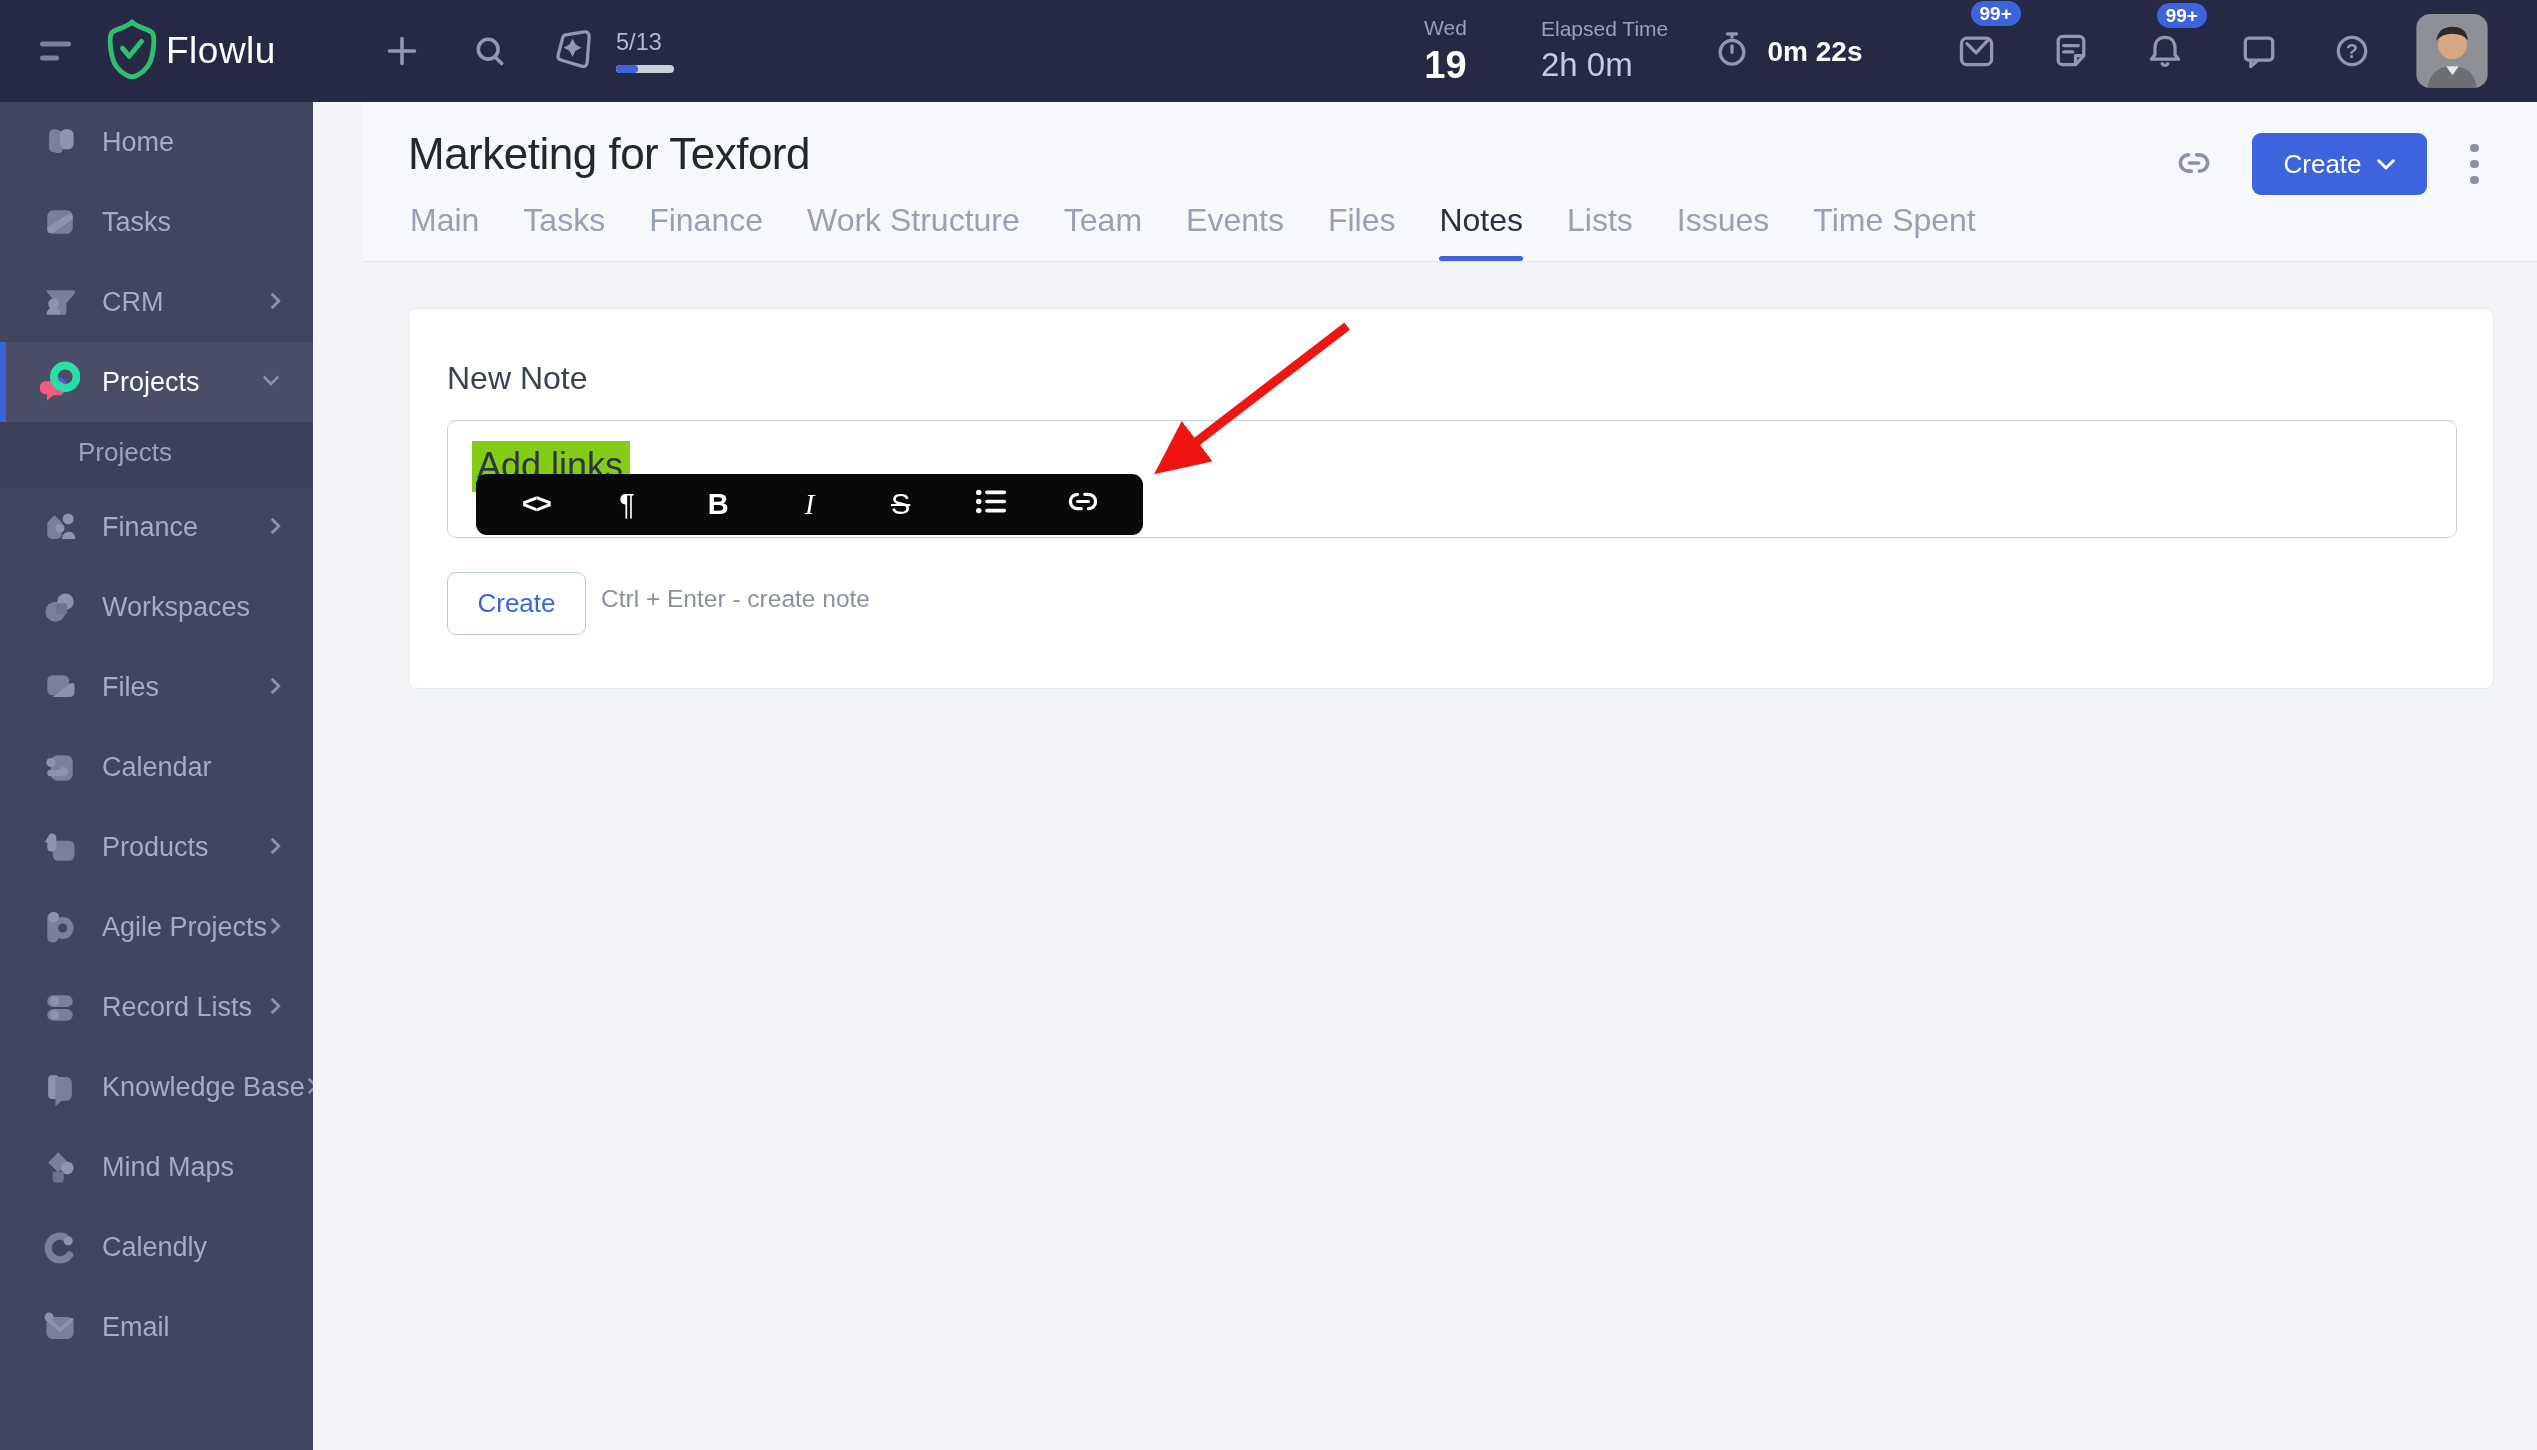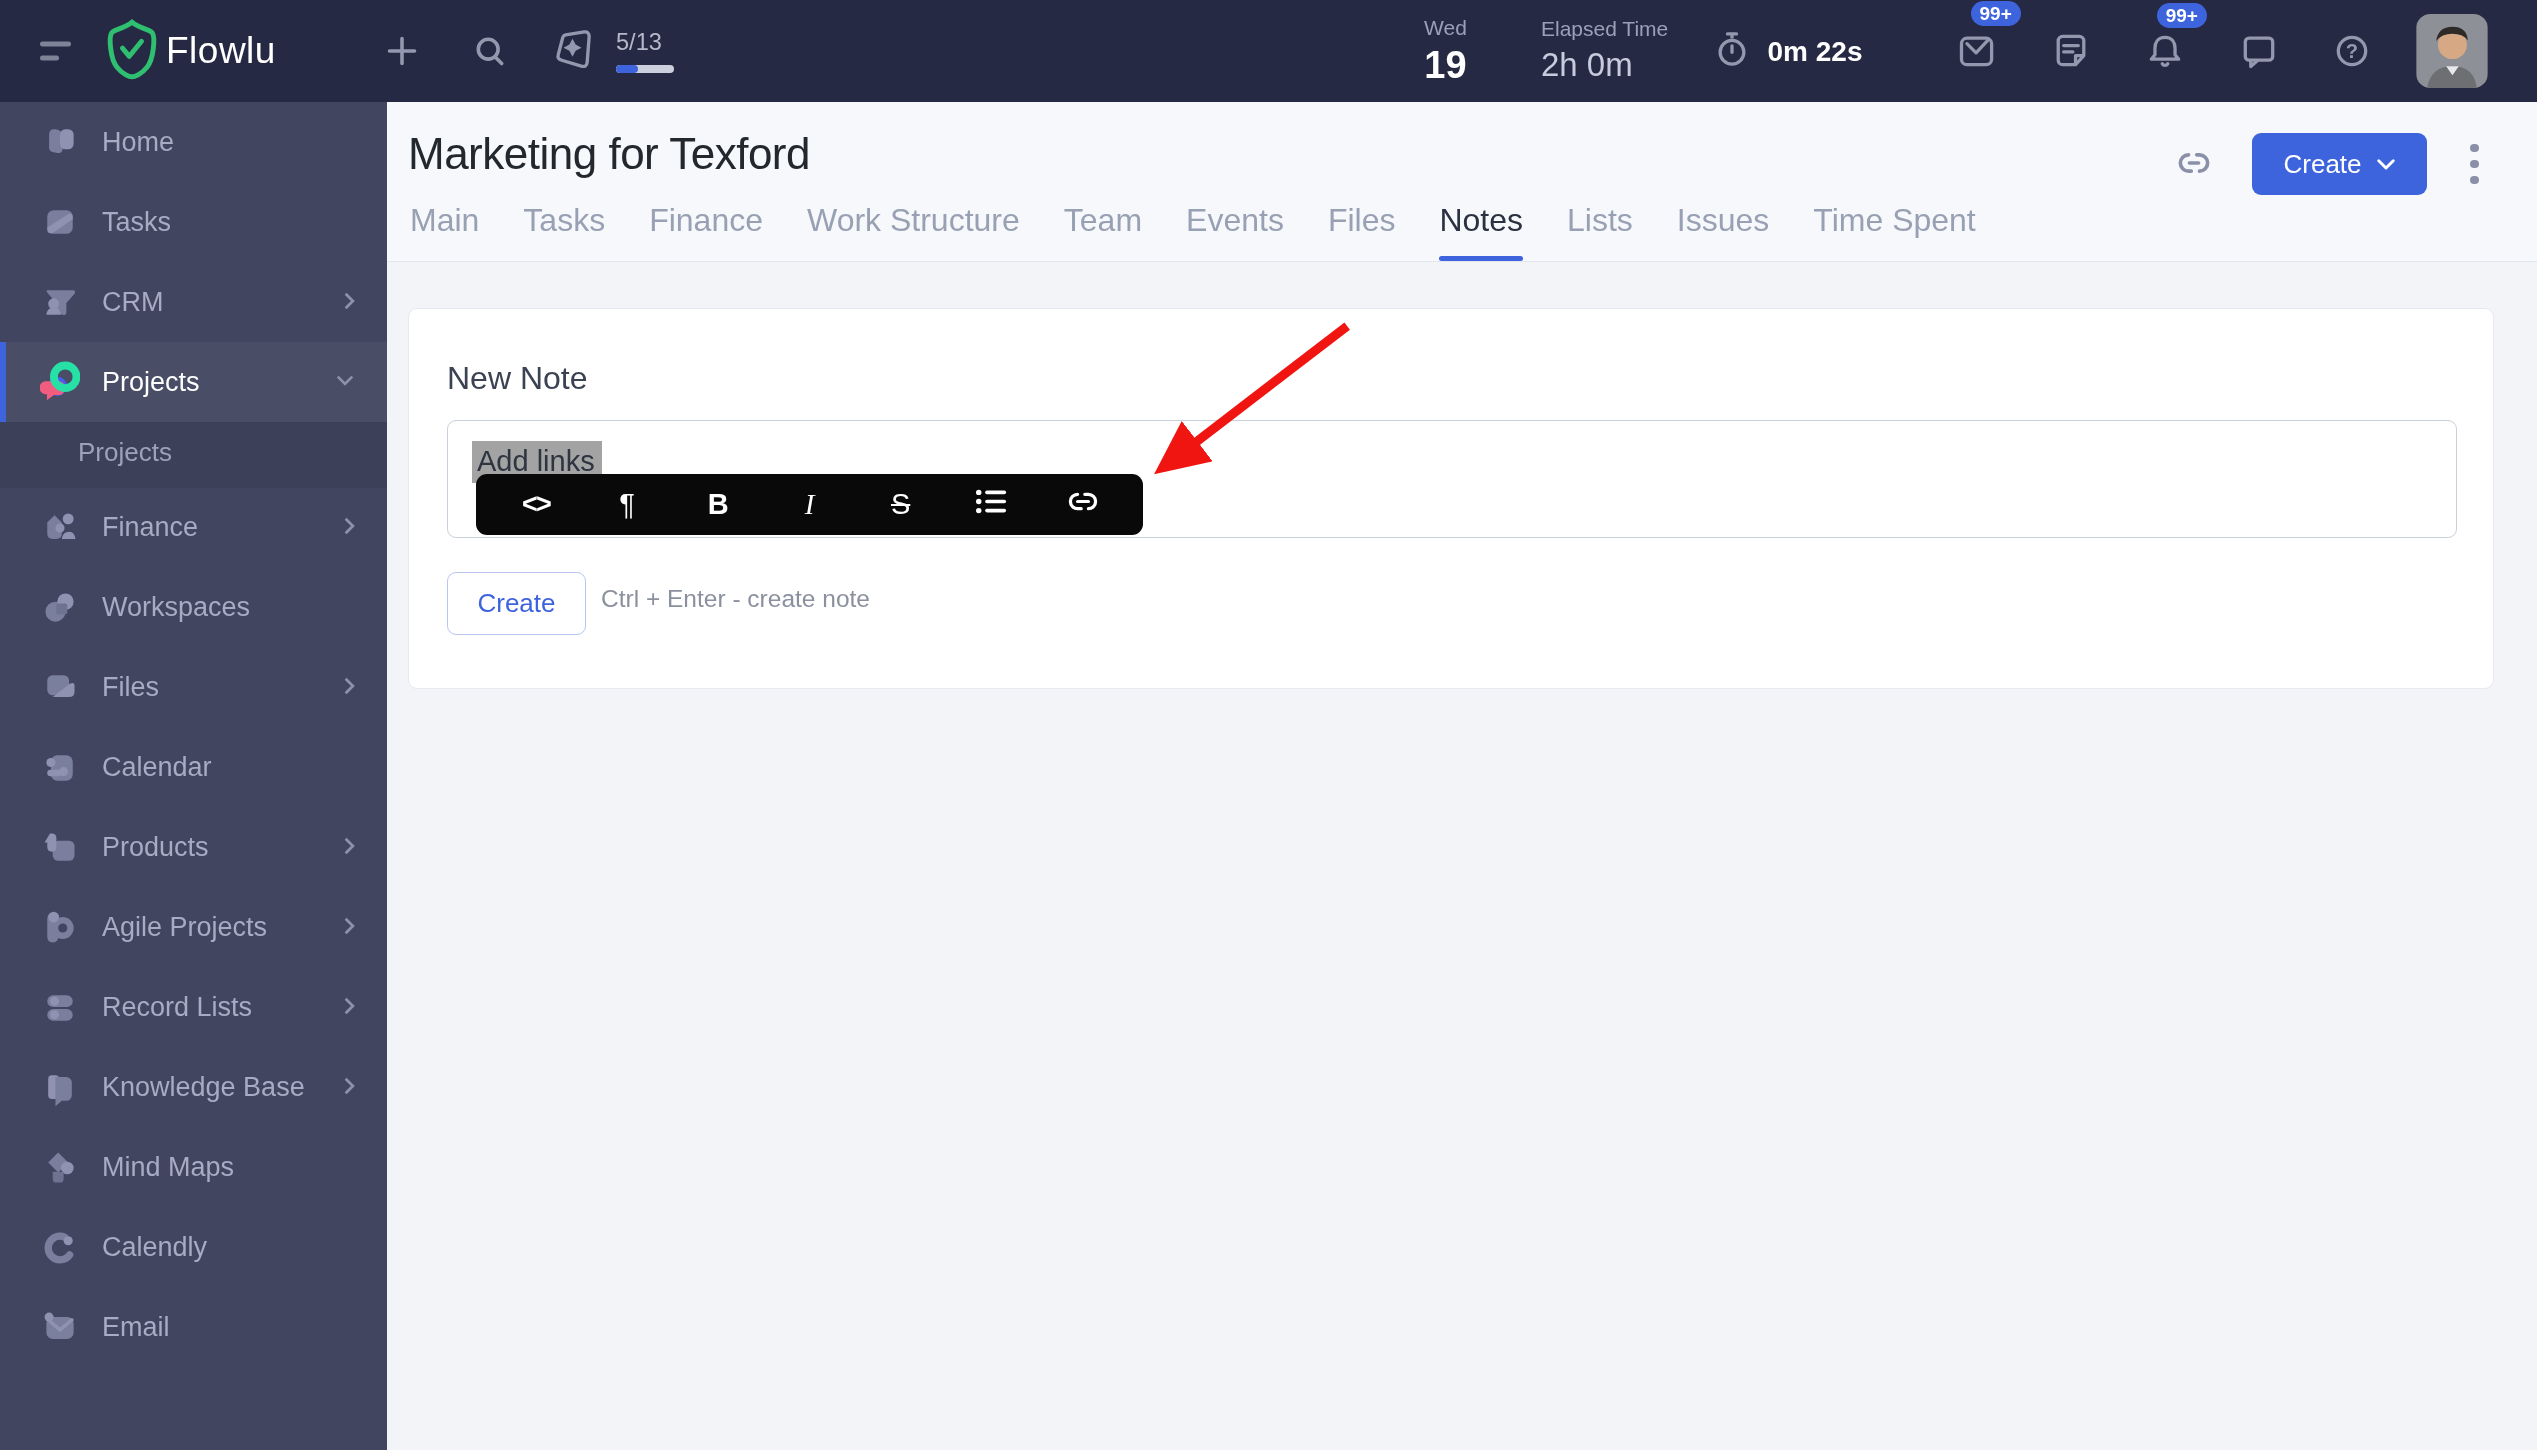--- a/index.html
+++ b/index.html
@@ -28,21 +28,21 @@
   .elapsed-block { left:1541px; }
   .elapsed-value { color:#c7cbde; font-size:33px; margin-top:5.4px; }
   .timer-block { left:1711px; display:flex; align-items:center; gap:14.5px; }
   .timer-value { color:#ffffff; font-size:28px; font-weight:700; }
   .badge { position:absolute; background:#3d63dd; color:#fff; font-size:19px; font-weight:700;
     padding:2.7px 9px 3.6px; border-radius:14.5px; line-height:1; }
   .avatar { position:absolute; left:2416px; top:13.6px; width:72px; height:74px;
     border-radius:14.5px; overflow:hidden; cursor:pointer; }
 
   
-  .sidebar { position:absolute; left:0; top:102px; width:387px; height:1349px;
+  .sidebar { position:absolute; left:0; top:102px; width:313px; height:1349px;
     background:#42455f; overflow:hidden; z-index:20; }
   .nav-item { position:relative; height:80px; display:flex; align-items:center;
     padding:0 31px 0 40px; cursor:pointer; }
   .nav-icon { width:40px; height:40px; flex:0 0 40px; margin-right:22px;
     display:flex; align-items:center; justify-content:center; }
   .nav-label { color:#a7abc3; font-size:27px; flex:1; white-space:nowrap; }
   .nav-chevron { flex:0 0 auto; }
   .nav-item.active { background:#4a4d66; }
   .nav-item.active .nav-label { color:#ffffff; }
   .nav-item.active::before { content:""; position:absolute; left:0; top:0; bottom:0;
@@ -69,22 +69,22 @@
   .create-btn span { color:#ffffff; font-size:26px; font-weight:500; }
   .kebab { display:flex; flex-direction:column; gap:8.2px; cursor:pointer; padding:5.4px; }
   .kebab i { width:8.2px; height:8.2px; border-radius:50%; background:#8b90a9; }
 
   
   .card { position:absolute; left:45px; top:206px; width:2086px; height:381px;
     background:#ffffff; border:1.8px solid #e7e9f1; border-radius:9px; }
   .card-heading { position:absolute; left:38px; top:51px; font-size:32px; color:#3b4252; }
   .editor { position:absolute; left:38px; top:111px; width:2010px; height:118px;
     border:1.8px solid #c9cfdb; border-radius:9px; background:#fff; cursor:text; }
-  .sel-text { position:absolute; left:23.6px; top:20px; font-size:29px; color:#2e3440;
-    background:#a3a3a3; padding:3.6px 7.3px 5.4px 5.4px; }
+  .sel-text { position:absolute; left:23.6px; top:20px; font-size:36px; color:#2e3440;
+    background:#84cc16; padding:3.6px 7.3px 5.4px 5.4px; }
   .fmt-toolbar { position:absolute; left:28px; top:53px; width:667px; height:61px;
     background:#090909; border-radius:11px; display:flex; align-items:center;
     justify-content:space-between; padding:0 40px; z-index:3; }
   .fmt-btn { color:#ffffff; font-size:29px; min-width:40px; text-align:center; cursor:pointer; }
   .fmt-code { font-weight:700; letter-spacing:-1.8px; font-size:27px; }
   .fmt-bold { font-weight:700; }
   .fmt-italic { font-style:italic; font-family:"Liberation Serif", serif; }
   .fmt-strike { text-decoration:line-through; }
   .note-create-btn { position:absolute; left:38px; top:263px; width:139px; height:63px;
     background:#ffffff; border:1.8px solid #b9c6f2; border-radius:9px;

